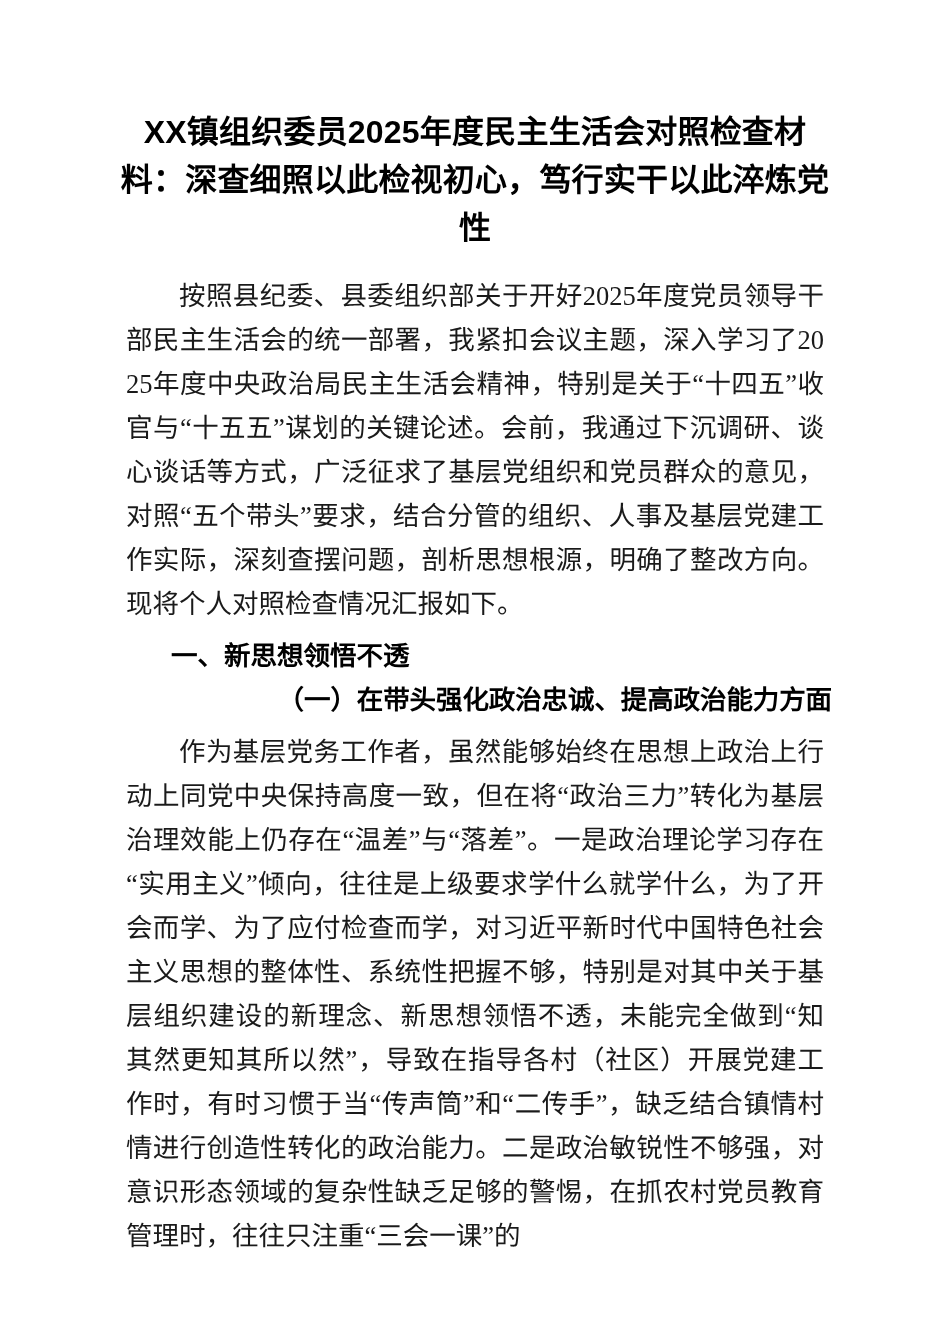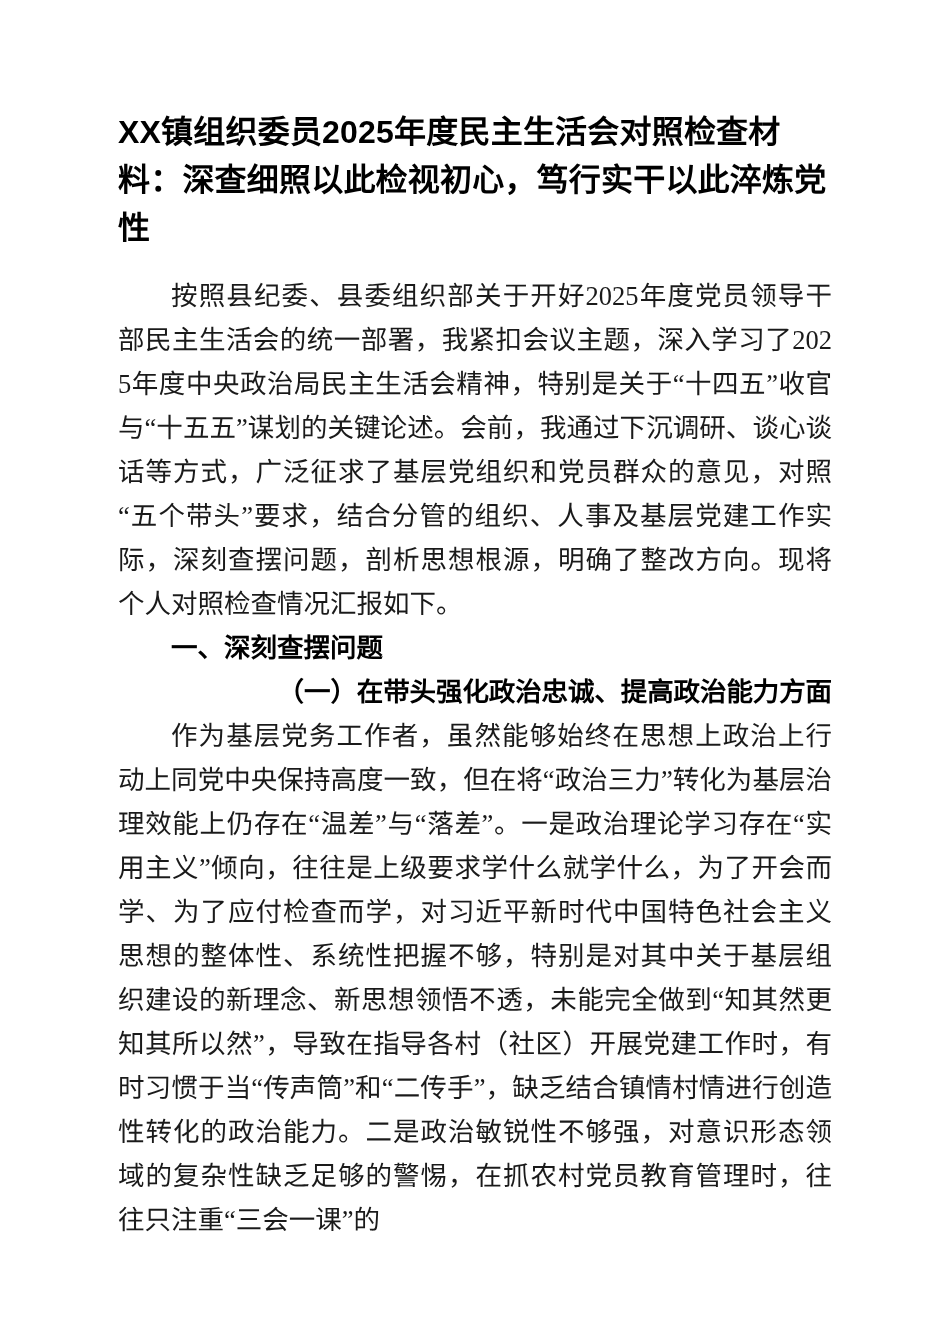--- a/index.html
+++ b/index.html
@@ -27,28 +27,29 @@
   }
 
   
   .doc-title {
     margin: 0;
     padding-top: 108px;
     font-family: "Liberation Sans", "DejaVu Sans", sans-serif;
     font-weight: 700;
     font-size: 32px;
     line-height: 48px;
+    text-align: center;
     color: #000000;
     letter-spacing: 0.2px;
     word-break: break-all;
   }
 
   
   .para {
-    margin: 0;
+    margin: 8px;
     font-family: "Liberation Serif", "DejaVu Serif", serif;
     font-size: 26.5px;
     line-height: 44px;
     color: #1a1a1a;
     text-align: justify;
     text-justify: inter-ideograph;
     text-indent: 53px;
     word-break: break-all;
     font-weight: 400;
   }
@@ -85,20 +86,20 @@
 </head>
 <body>
 
 <div class="page">
   <div class="doc-body">
 
     <h1 class="doc-title">XX镇组织委员2025年度民主生活会对照检查材料：深查细照以此检视初心，笃行实干以此淬炼党性</h1>
 
     <p class="para para-first">按照县纪委、县委组织部关于开好2025年度党员领导干部民主生活会的统一部署，我紧扣会议主题，深入学习了2025年度中央政治局民主生活会精神，特别是关于“十四五”收官与“十五五”谋划的关键论述。会前，我通过下沉调研、谈心谈话等方式，广泛征求了基层党组织和党员群众的意见，对照“五个带头”要求，结合分管的组织、人事及基层党建工作实际，深刻查摆问题，剖析思想根源，明确了整改方向。现将个人对照检查情况汇报如下。</p>
 
-    <p class="h1-line">一、深刻查摆问题</p>
+    <p class="h1-line">一、新思想领悟不透</p>
 
     <p class="h2-line">（一）在带头强化政治忠诚、提高政治能力方面</p>
 
     <p class="para">作为基层党务工作者，虽然能够始终在思想上政治上行动上同党中央保持高度一致，但在将“政治三力”转化为基层治理效能上仍存在“温差”与“落差”。一是政治理论学习存在“实用主义”倾向，往往是上级要求学什么就学什么，为了开会而学、为了应付检查而学，对习近平新时代中国特色社会主义思想的整体性、系统性把握不够，特别是对其中关于基层组织建设的新理念、新思想领悟不透，未能完全做到“知其然更知其所以然”，导致在指导各村（社区）开展党建工作时，有时习惯于当“传声筒”和“二传手”，缺乏结合镇情村情进行创造性转化的政治能力。二是政治敏锐性不够强，对意识形态领域的复杂性缺乏足够的警惕，在抓农村党员教育管理时，往往只注重“三会一课”的</p>
 
   </div>
 </div>
 
 </body></html>

